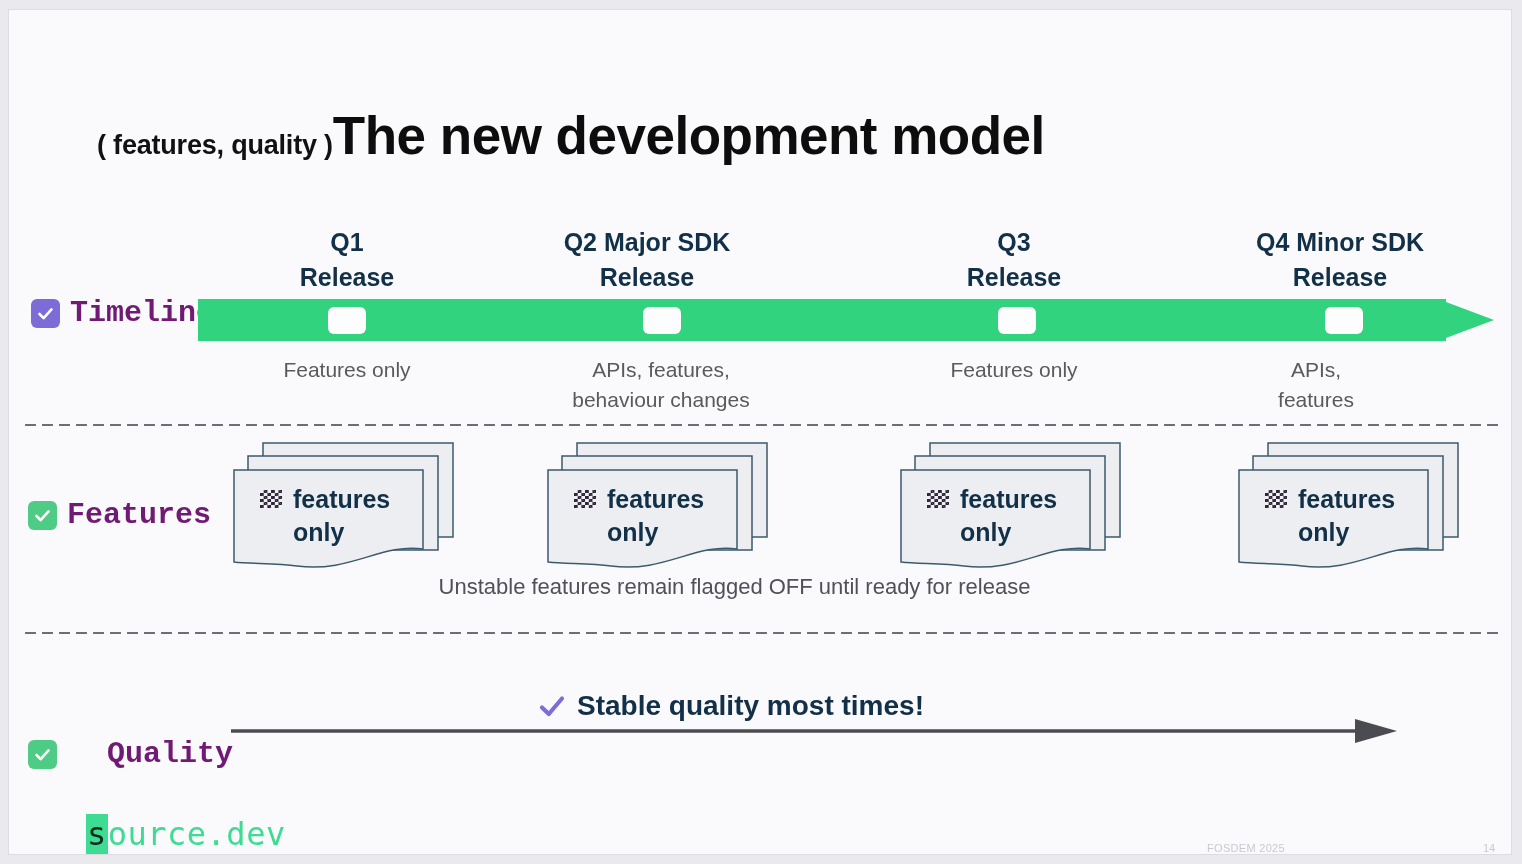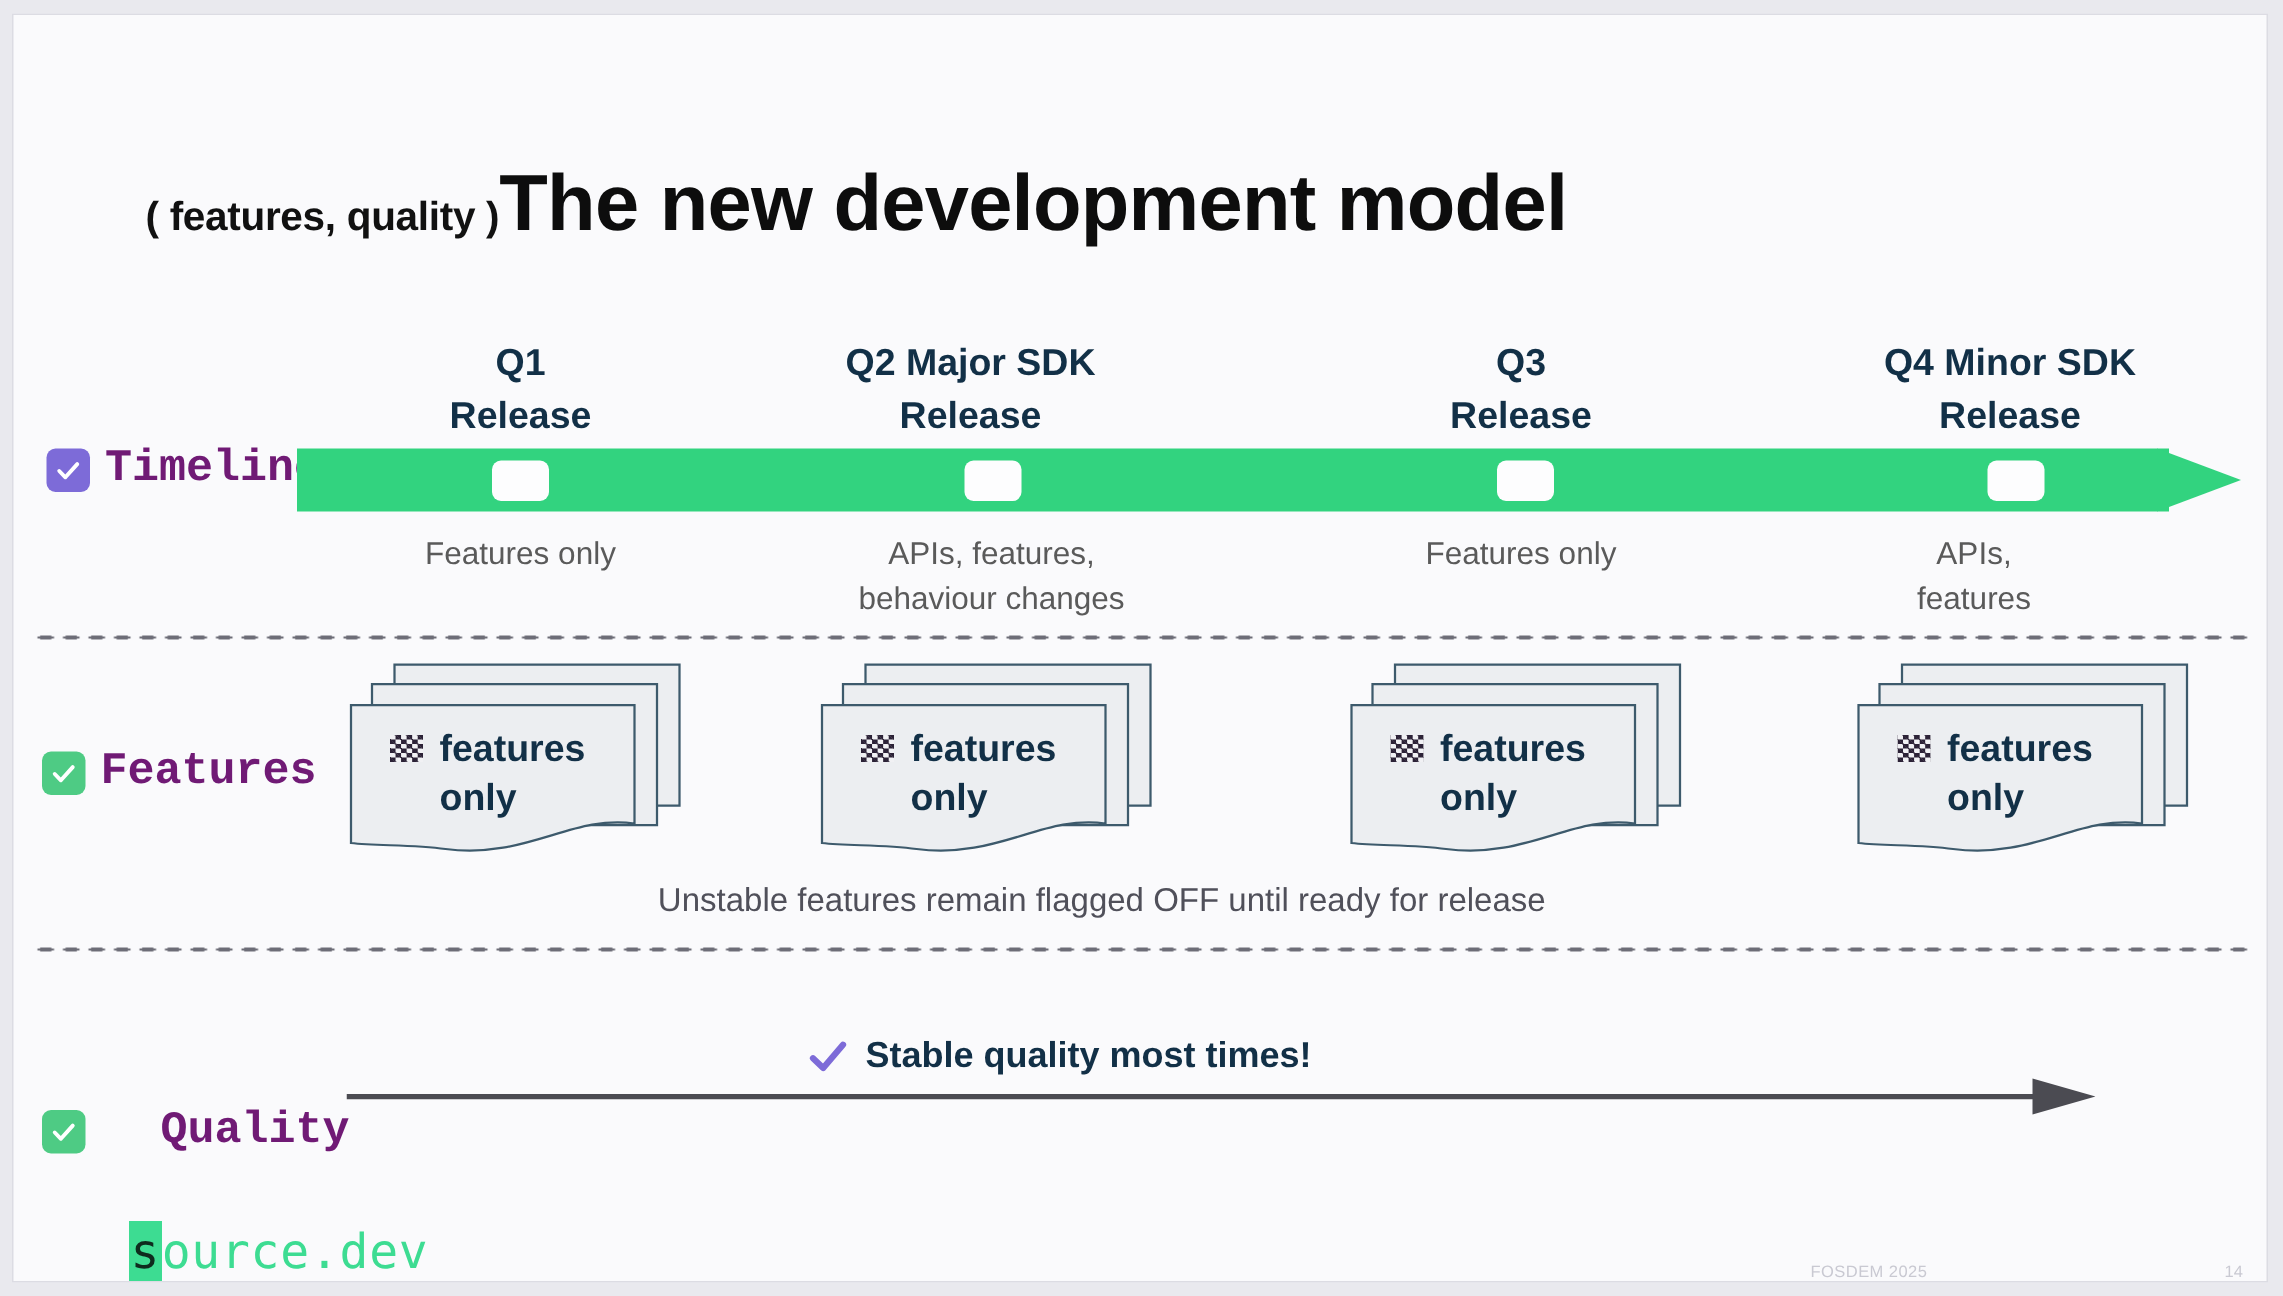--- a/index.html
+++ b/index.html
@@ -188,21 +188,21 @@
   }
   #card-0 { left: 222px; top: 429px; }
   #card-1 { left: 536px; top: 429px; }
   #card-2 { left: 889px; top: 429px; }
   #card-3 { left: 1227px; top: 429px; }
 
   
   #features-note {
     position: absolute;
     left: 0;
-    top: 577px;
+    top: 564px;
     width: 1451px;
     text-align: center;
     font-size: 22px;
     color: #50505a;
   }
 
   
   #quality-arrow {
     position: absolute;
     left: 222px;
@@ -214,21 +214,21 @@
   #quality-badge {
     position: absolute;
     left: 530px;
     top: 680px;
     display: flex;
     align-items: center;
     white-space: nowrap;
   }
   #quality-badge .qcheck { margin-right: 12px; display: block; }
   #quality-badge .qtext {
-    font-size: 24px;
+    font-size: 28px;
     font-weight: bold;
     color: #123047;
   }
 
   
   #logo {
     position: absolute;
     left: 77px;
     top: 805px;
     font-family: "DejaVu Sans Mono", monospace;

